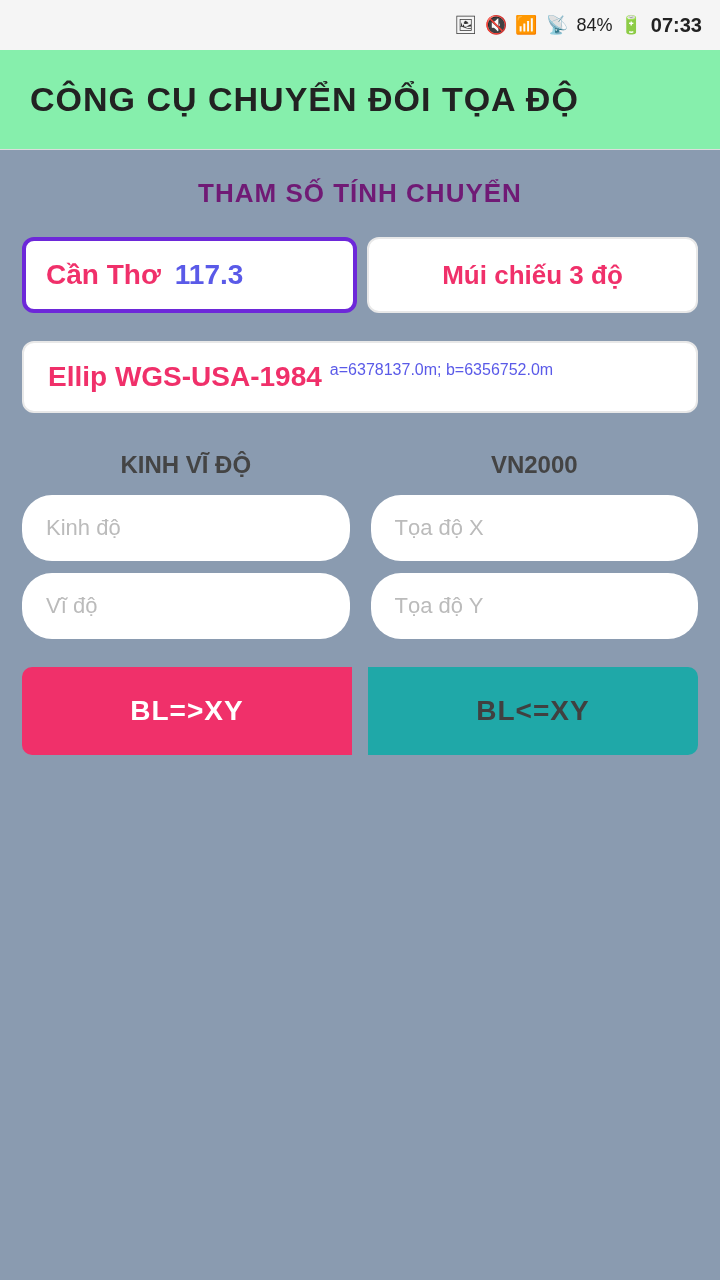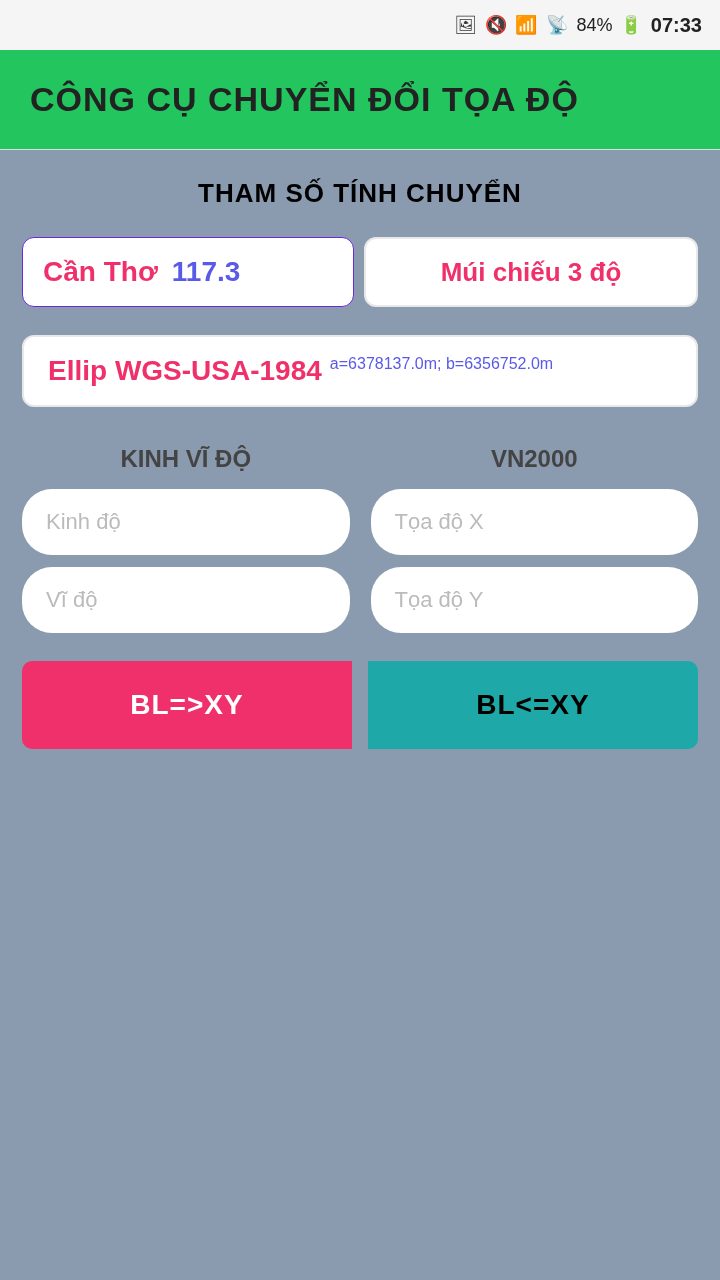--- a/index.html
+++ b/index.html
@@ -40,21 +40,21 @@
     }
     .status-icon-img {
       font-size: 18px;
       color: #333;
     }
 
     
     .app-bar {
       width: 100%;
       height: 100px;
-      background: #22c55e;
+      background: #86efac;
       display: flex;
       align-items: center;
       padding: 0 30px;
       border-bottom: 1px solid #ddd;
     }
     .app-bar-title {
       font-size: 34px;
       font-weight: bold;
       color: #222;
       letter-spacing: 1px;
@@ -67,37 +67,37 @@
       padding: 28px 22px 30px 22px;
       display: flex;
       flex-direction: column;
       gap: 18px;
     }
 
     
     .section-label {
       font-size: 26px;
       font-weight: bold;
-      color: #000000;
+      color: #701a75;
       text-align: center;
       margin-bottom: 10px;
       letter-spacing: 1px;
     }
 
     
     .param-row1 {
       display: flex;
       gap: 0;
       margin-bottom: 10px;
     }
     .param-cell-cantho {
       flex: 1;
       background: white;
       border-radius: 12px;
-      border: 1px solid #6d28d9;
+      border: 4px solid #6d28d9;
       padding: 18px 20px;
       display: flex;
       align-items: center;
       gap: 14px;
       margin-right: 10px;
     }
     .cantho-label {
       font-size: 28px;
       font-weight: bold;
       color: #f0306a;
@@ -194,21 +194,21 @@
       font-weight: bold;
       padding: 28px 0;
       text-align: center;
       border: none;
       cursor: pointer;
       letter-spacing: 1px;
     }
     .btn-xy-bl {
       flex: 1;
       background: #1fa8a8;
-      color: #000000;
+      color: #404040;
       font-size: 28px;
       font-weight: bold;
       padding: 28px 0;
       text-align: center;
       border: none;
       cursor: pointer;
       letter-spacing: 1px;
     }
 
     

